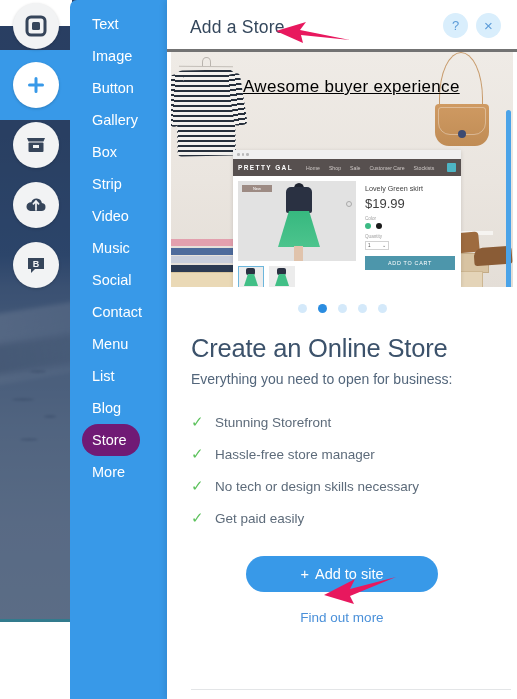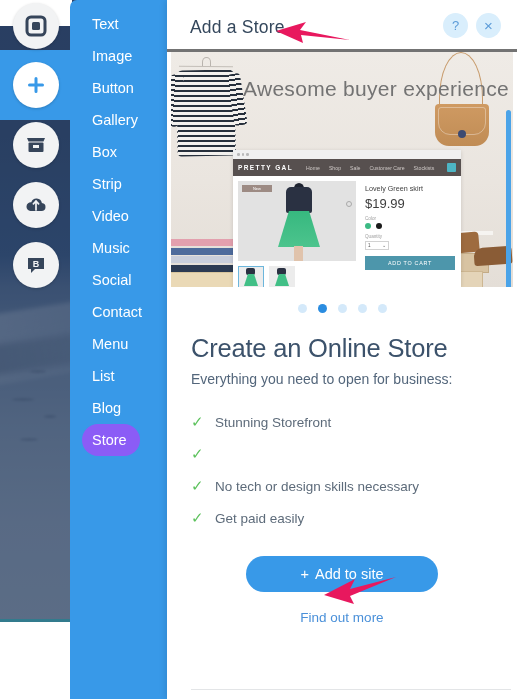--- a/index.html
+++ b/index.html
@@ -72,21 +72,21 @@
   }
   .menu-item {
     height: 32px; line-height: 32px;
     color: #ffffff; font-size: 14.5px;
     padding-left: 22px;
     white-space: nowrap;
   }
   .menu-item.selected {
     margin: 0 14px 0 12px;
     padding-left: 10px;
-    background: #8b5cf6;
+    background: #701a75;
     border-radius: 16px;
     width: 58px;
   }
 
   
   .panel {
     position: absolute; left: 167px; top: 0; width: 350px; height: 699px;
     background: #ffffff;
     box-shadow: -2px 0 6px rgba(0,0,0,.10);
   }
@@ -111,21 +111,21 @@
     position: relative; margin: 0 4px; height: 235px; overflow: hidden;
     background: #ebe7e2;
   }
   .hero-bg {
     position: absolute; inset: 0;
     background:
       linear-gradient(to bottom, #efebe6 0%, #eae5df 55%, #e4ded7 100%);
   }
   .hero-caption {
     position: absolute; left: 72px; top: 25px;
-    font-size: 21px; color: #737373; letter-spacing: .3px;
+    font-size: 17px; color: #000000; letter-spacing: .3px; text-decoration: underline;
   }
   
   .shirt {
     position: absolute; left: 6px; top: 18px; width: 58px; height: 86px;
     background: repeating-linear-gradient(to bottom, #27303c 0 2px, #f3f1ee 2px 5px);
     border-radius: 6px 6px 4px 4px;
     transform: rotate(-1deg);
   }
   .shirt-sleeveL, .shirt-sleeveR {
     position: absolute; top: 4px; width: 13px; height: 52px;
@@ -383,20 +383,21 @@
       <div class="menu-item"><span>Box</span></div>
       <div class="menu-item"><span>Strip</span></div>
       <div class="menu-item"><span>Video</span></div>
       <div class="menu-item"><span>Music</span></div>
       <div class="menu-item"><span>Social</span></div>
       <div class="menu-item"><span>Contact</span></div>
       <div class="menu-item"><span>Menu</span></div>
       <div class="menu-item"><span>List</span></div>
       <div class="menu-item"><span>Blog</span></div>
       <div class="menu-item selected"><span>Store</span></div>
+      <div class="menu-item"><span>More</span></div>
     </div>
 
   <div class="panel">
 
     <div class="panel-header">
       <div class="panel-title">Add a Store</div>
       <div class="hdr-btn help">?</div>
       <div class="hdr-btn close">×</div>
     </div>
 
@@ -502,20 +503,21 @@
     <div class="content">
       <div class="h1">Create an Online Store</div>
       <div class="sub">Everything you need to open for business:</div>
       <div class="features" id="features">
           <div class="feat">
             <span class="check">✓</span>
             <span class="feat-txt">Stunning Storefront</span>
           </div>
           <div class="feat">
             <span class="check">✓</span>
+            <span class="feat-txt">Hassle-free store manager</span>
           </div>
           <div class="feat">
             <span class="check">✓</span>
             <span class="feat-txt">No tech or design skills necessary</span>
           </div>
           <div class="feat">
             <span class="check">✓</span>
             <span class="feat-txt">Get paid easily</span>
           </div>
         </div>

